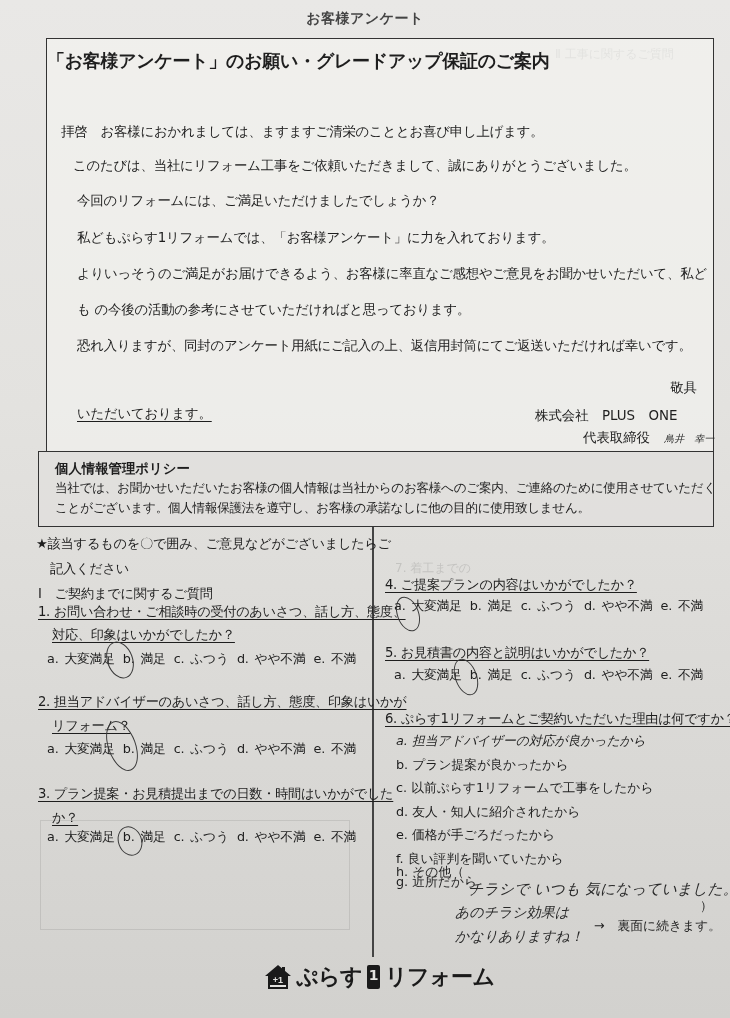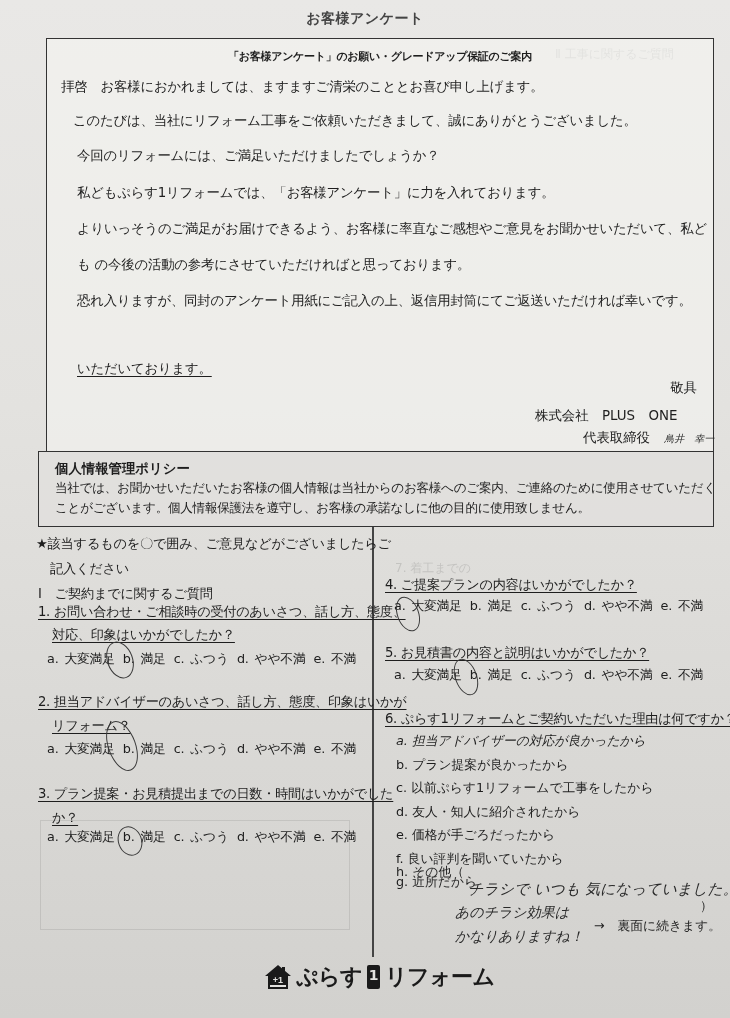--- a/index.html
+++ b/index.html
@@ -14,24 +14,24 @@
     position: absolute; left: 0; width: 730px; top: 10px;
     text-align: center; font-size: 14px; color: #444;
     font-weight: bold; letter-spacing: 0.5px;
   }
   .intro-box {
     position: absolute; left: 46px; top: 38px; width: 668px; height: 414px;
     border: 1.5px solid #333; background: rgba(245,245,243,0.55);
   }
   .intro-heading {
     position: absolute; left: 0; width: 100%; top: 10px;
-    text-align: center; font-size: 11px; font-weight: bold; letter-spacing: -0.3px;
+    font-size: 18px; font-weight: bold; letter-spacing: -0.3px;
   }
   .para {
-    position: absolute; font-size: 13.4px; white-space: nowrap; letter-spacing: -0.2px;
+    position: absolute; font-size: 13.4px; white-space: nowrap; letter-spacing: -0.2px; margin-top: 45px;
   }
   .underline { text-decoration: underline; text-underline-offset: 3px; }
   .closing { position: absolute; font-size: 13.4px; white-space: nowrap; }
   .handwrite {
     font-family: "DejaVu Serif", serif; font-style: italic; color: #2a2a2a;
   }
   .policy-box {
     position: absolute; left: 38px; top: 451px; width: 676px; height: 76px;
     border: 1.5px solid #333; background: rgba(225,224,221,0.6);
   }

